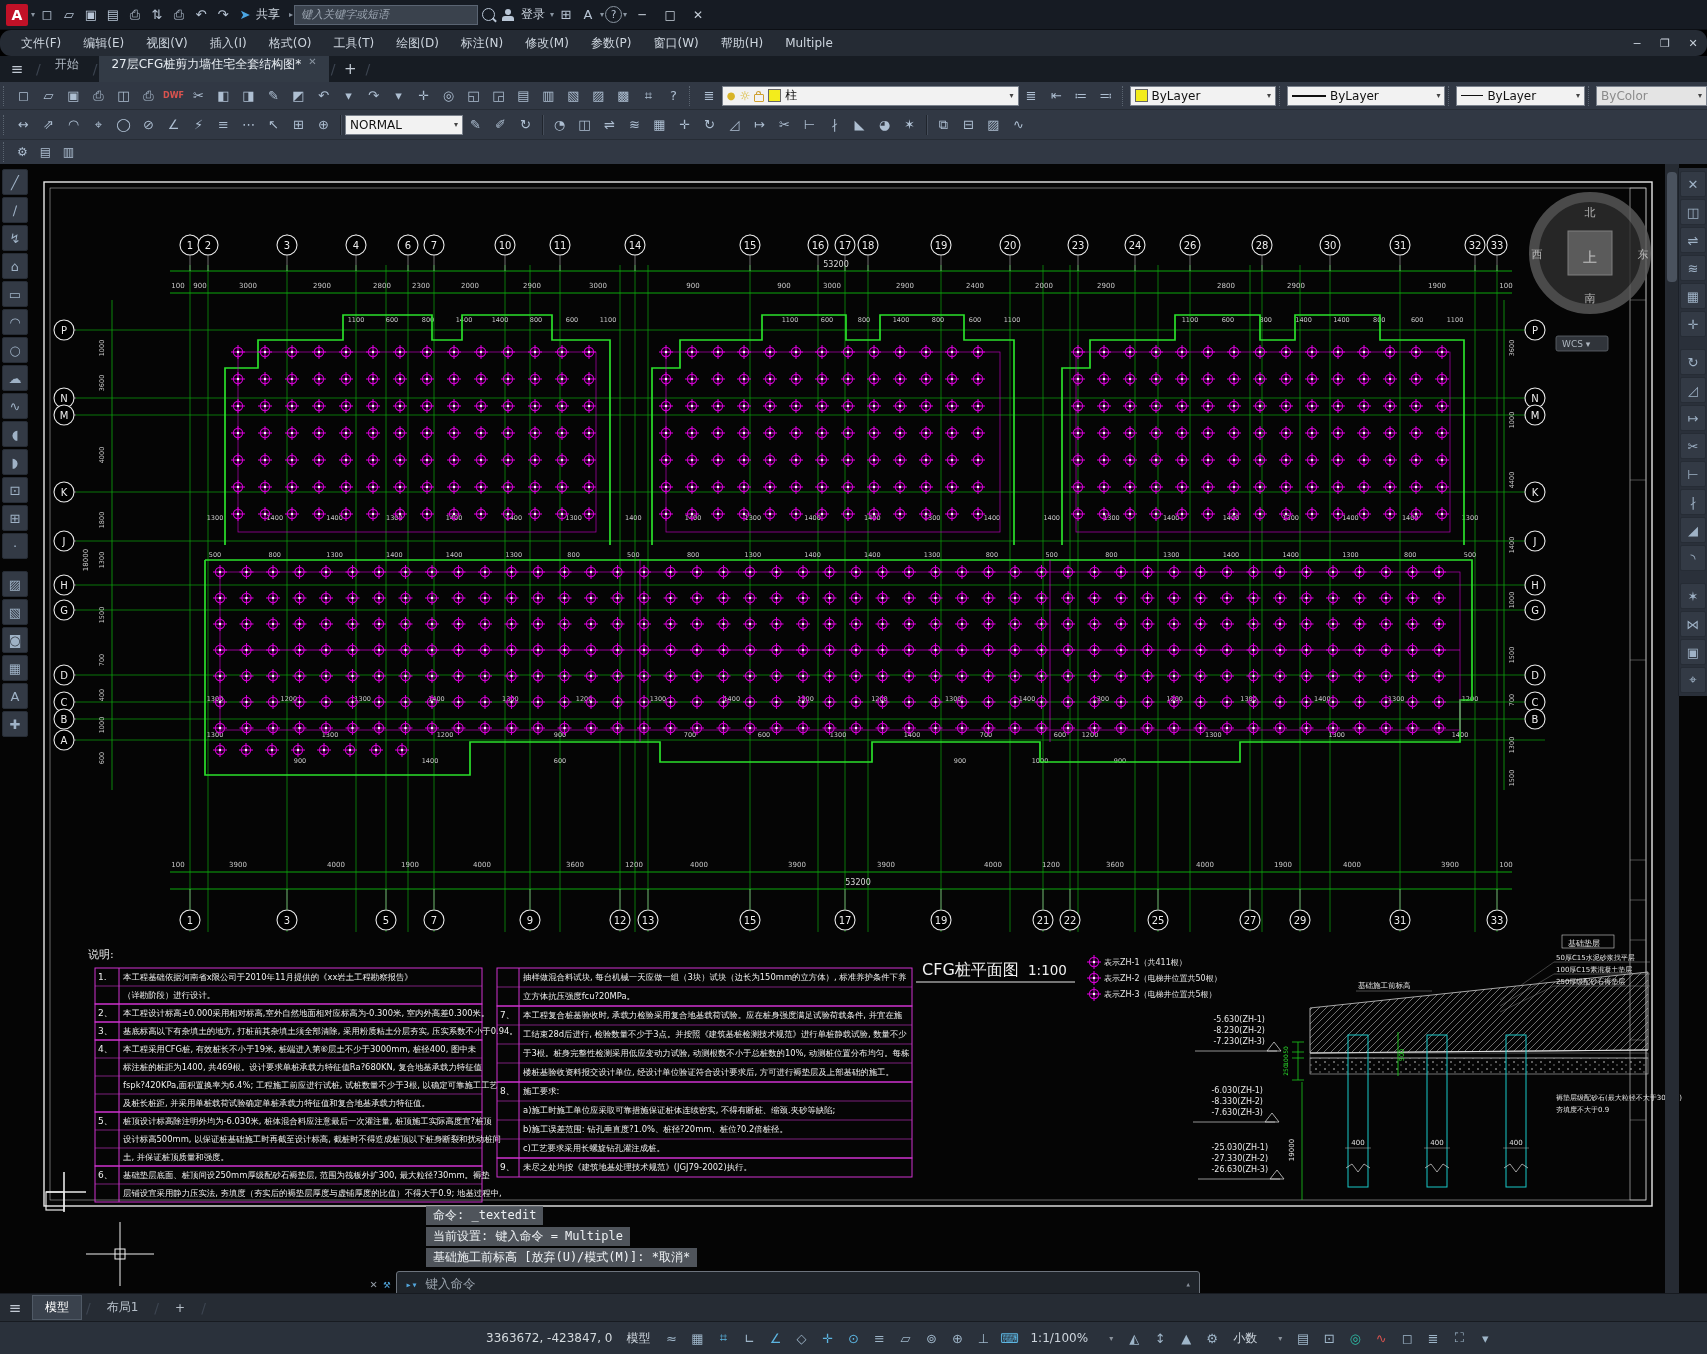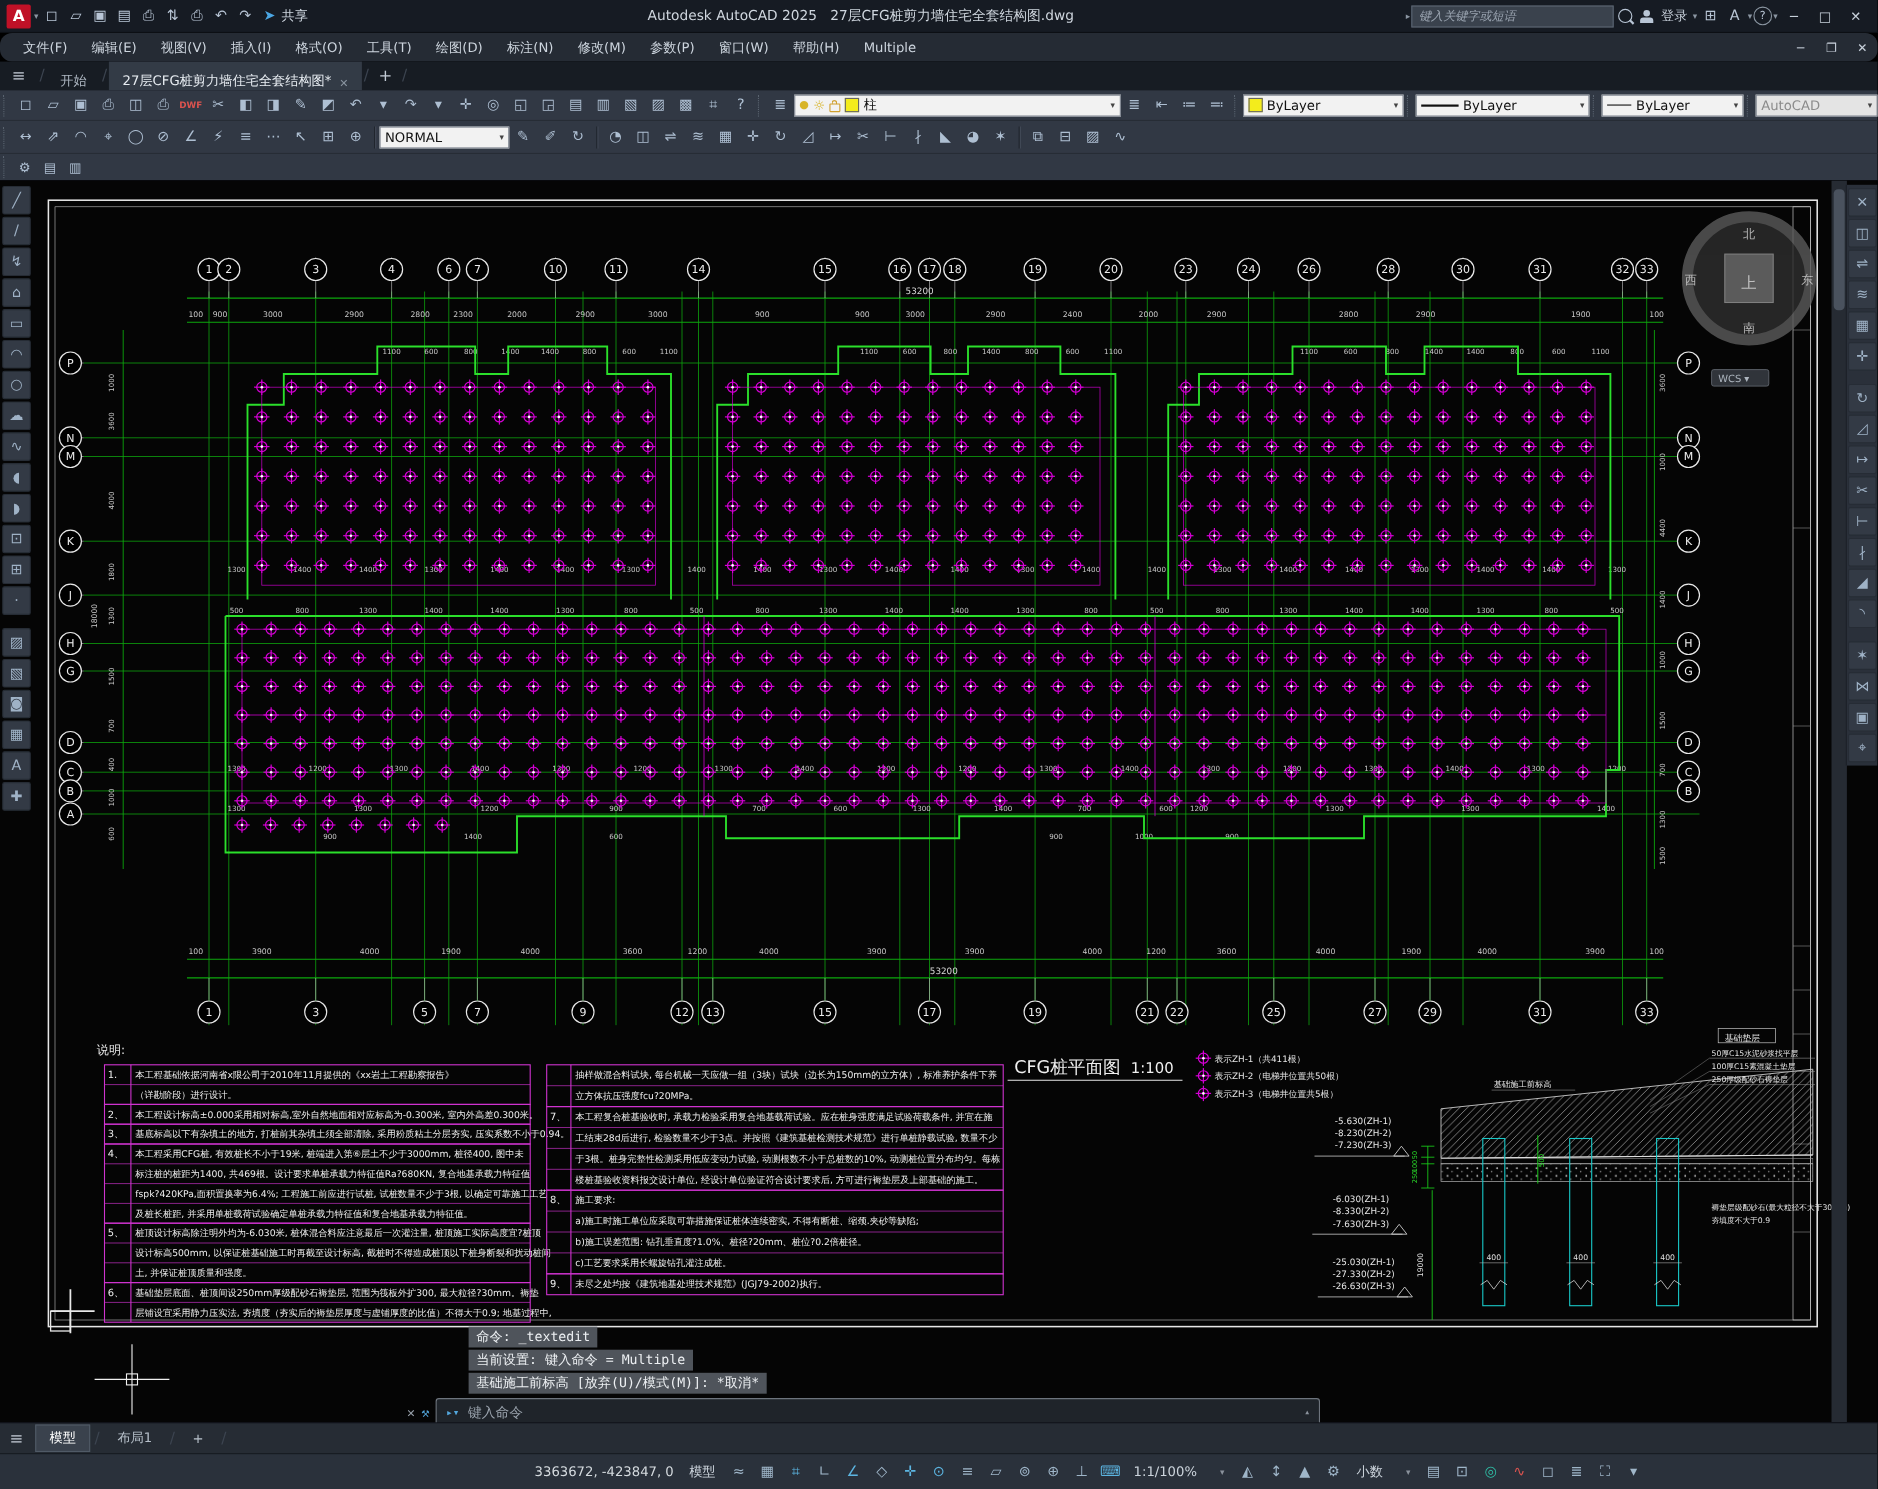--- a/index.html
+++ b/index.html
@@ -21,21 +21,21 @@
   .mperson{width:12px;height:12px;position:relative;margin:0 3px;}
   .mperson:before{content:"";position:absolute;left:3px;top:0;width:6px;height:6px;border-radius:50%;background:#b9c6d6;}
   .mperson:after{content:"";position:absolute;left:0;top:7px;width:12px;height:5px;border-radius:3px 3px 0 0;background:#b9c6d6;}
   
   #menubar{height:26px;background:#252b34;color:#cdd5de;font-size:12px;padding-left:10px;border-radius:11px;}
   .menuitem{padding:0 11px;height:100%;display:flex;align-items:center;}
   
   #tabbar{height:26px;background:#171c23;color:#aeb7c2;font-size:12px;}
   .hamb{width:34px;height:100%;display:flex;align-items:center;justify-content:center;font-size:15px;color:#c2cad4;}
   .slash{color:#3c4450;margin:0 2px;font-size:14px;}
-  .dtab{padding:0 12px;height:100%;display:flex;align-items:flex-end;gap:7px;}
+  .dtab{padding:0 12px;height:100%;display:flex;align-items:flex-start;gap:7px;}
   .dtab.active{background:#333b46;color:#e8edf2;}
   .tclose{font-size:10px;color:#8a95a1;}
   .plus{width:26px;text-align:center;font-size:15px;color:#c2cad4;}
   
   .toolrow{background:#313844;border-bottom:1px solid #262c35;}
   #tb1{height:28px;}
   #tb2{height:30px;}
   #tb3{height:24px;background:#313844;}
   .ticon{width:23px;height:22px;display:flex;align-items:center;justify-content:center;color:#aebfd2;font-size:13px;margin:0 1px;border-radius:2px;}
   .ticon.small{width:21px;font-size:12px;}
@@ -90,23 +90,20 @@
       <span class="qicon">▣</span>
       <span class="qicon">▤</span>
       <span class="qicon">⎙</span>
       <span class="qicon">⇅</span>
       <span class="qicon">⎙</span>
       <span class="qicon">↶</span>
       <span class="qicon">↷</span>
     </span>
   <span class="qicon" style="color:#4ba6e3;">➤</span>
   <span style="color:#cdd5de;margin-right:8px;">共享</span>
-  <div id="tb-title">
-    <span>Autodesk AutoCAD 2025</span>&nbsp;&nbsp;&nbsp;<span>27层CFG桩剪力墙住宅全套结构图.dwg</span>
-  </div>
   <span class="caret">▸</span>
   <div class="searchbox">
       <span>键入关键字或短语</span>
     </div>
   <span class="msearch"></span>
   <span class="mperson"></span>
   <span style="margin:0 4px;">登录</span>
   <span class="caret">▾</span>
   <span class="qicon">⊞</span>
   <span class="qicon">A</span>
@@ -216,21 +213,21 @@
     <span class="dd">▾</span>
   </div>
   <span class="grip"></span>
   <div class="combo" style="width:130px;">
     <span class="linesample" style="width:22px;height:1px;"></span>
     <span>ByLayer</span>
     <span class="dd">▾</span>
   </div>
   <span class="grip"></span>
   <div class="combo disabled" style="width:112px;">
-    <span>AutoCAD</span>
+    <span>ByColor</span>
     <span class="dd">▾</span>
   </div>
 </div>
 
 <div id="tb2" class="bar toolrow">
   <span class="grip"></span>
     <span id="tb2dim" style="display:flex;align-items:center;">
       <span class="ticon">↔</span>
       <span class="ticon">⇗</span>
       <span class="ticon">◠</span>

